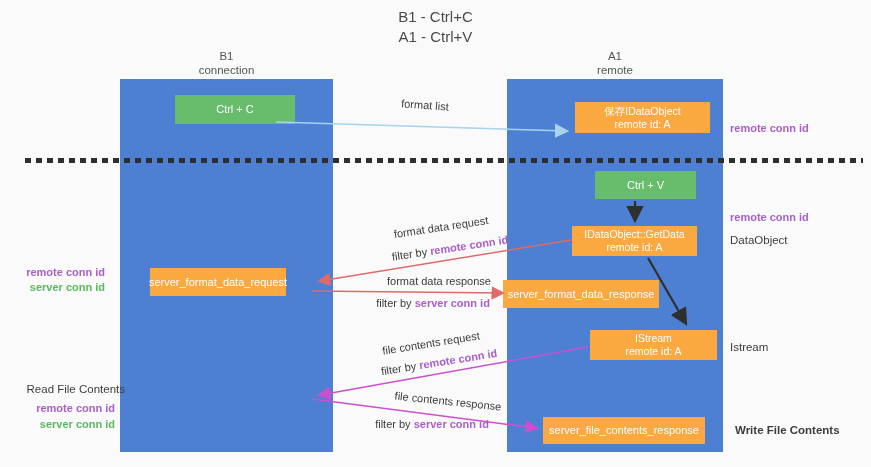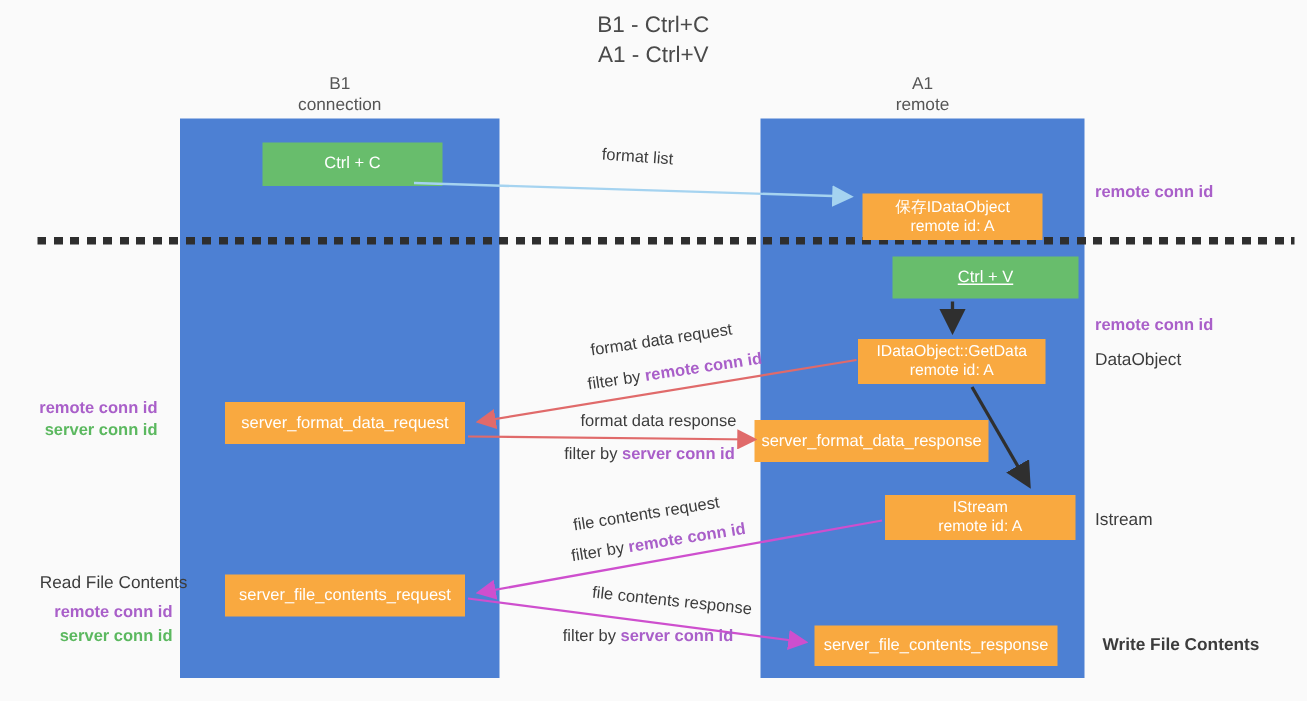--- a/index.html
+++ b/index.html
@@ -60,50 +60,47 @@
 
   <div class="lane" style="left:120px;top:79px;width:213px;height:373px;"></div>
   <div class="lane" style="left:507px;top:79px;width:216px;height:373px;"></div>
 
   <div class="dashline"></div>
 
   <div class="node green" style="left:155px;top:95px;width:120px;height:29px;">
     <div>Ctrl + C</div>
   </div>
 
-  <div class="node orange small" style="left:575px;top:129px;width:120px;height:31px;">
+  <div class="node orange small" style="left:575px;top:102px;width:135px;height:31px;">
     <div>保存IDataObject</div>
     <div>remote id: A</div>
   </div>
 
-  <div class="node green" style="left:575px;top:171px;width:124px;height:28px;text-decoration:underline;">
+  <div class="node green" style="left:575px;top:171px;width:101px;height:28px;">
     <div>Ctrl + V</div>
   </div>
 
   <div class="node orange small" style="left:572px;top:226px;width:125px;height:30px;">
     <div>IDataObject::GetData</div>
     <div>remote id: A</div>
   </div>
 
-  <div class="node orange" style="left:150px;top:268px;width:160px;height:28px;">
+  <div class="node orange" style="left:150px;top:268px;width:136px;height:28px;">
     <div>server_format_data_request</div>
   </div>
 
   <div class="node orange" style="left:503px;top:280px;width:156px;height:28px;">
     <div>server_format_data_response</div>
   </div>
 
   <div class="node orange small" style="left:590px;top:330px;width:127px;height:30px;">
     <div>IStream</div>
     <div>remote id: A</div>
   </div>
 
-  <div class="node orange" style="left:150px;top:383px;width:160px;height:28px;">
-    <div>server_file_contents_request</div>
-  </div>
 
   <div class="node orange" style="left:543px;top:417px;width:162px;height:27px;">
     <div>server_file_contents_response</div>
   </div>
 
   <svg class="arrows" width="871" height="467" viewBox="0 0 871 467">
     <defs>
       <marker id="m-blue" markerWidth="9" markerHeight="9" refX="7" refY="4.5" orient="auto">
         <path d="M0,0 L9,4.5 L0,9 z" fill="#a5d3f0"></path>
       </marker>

